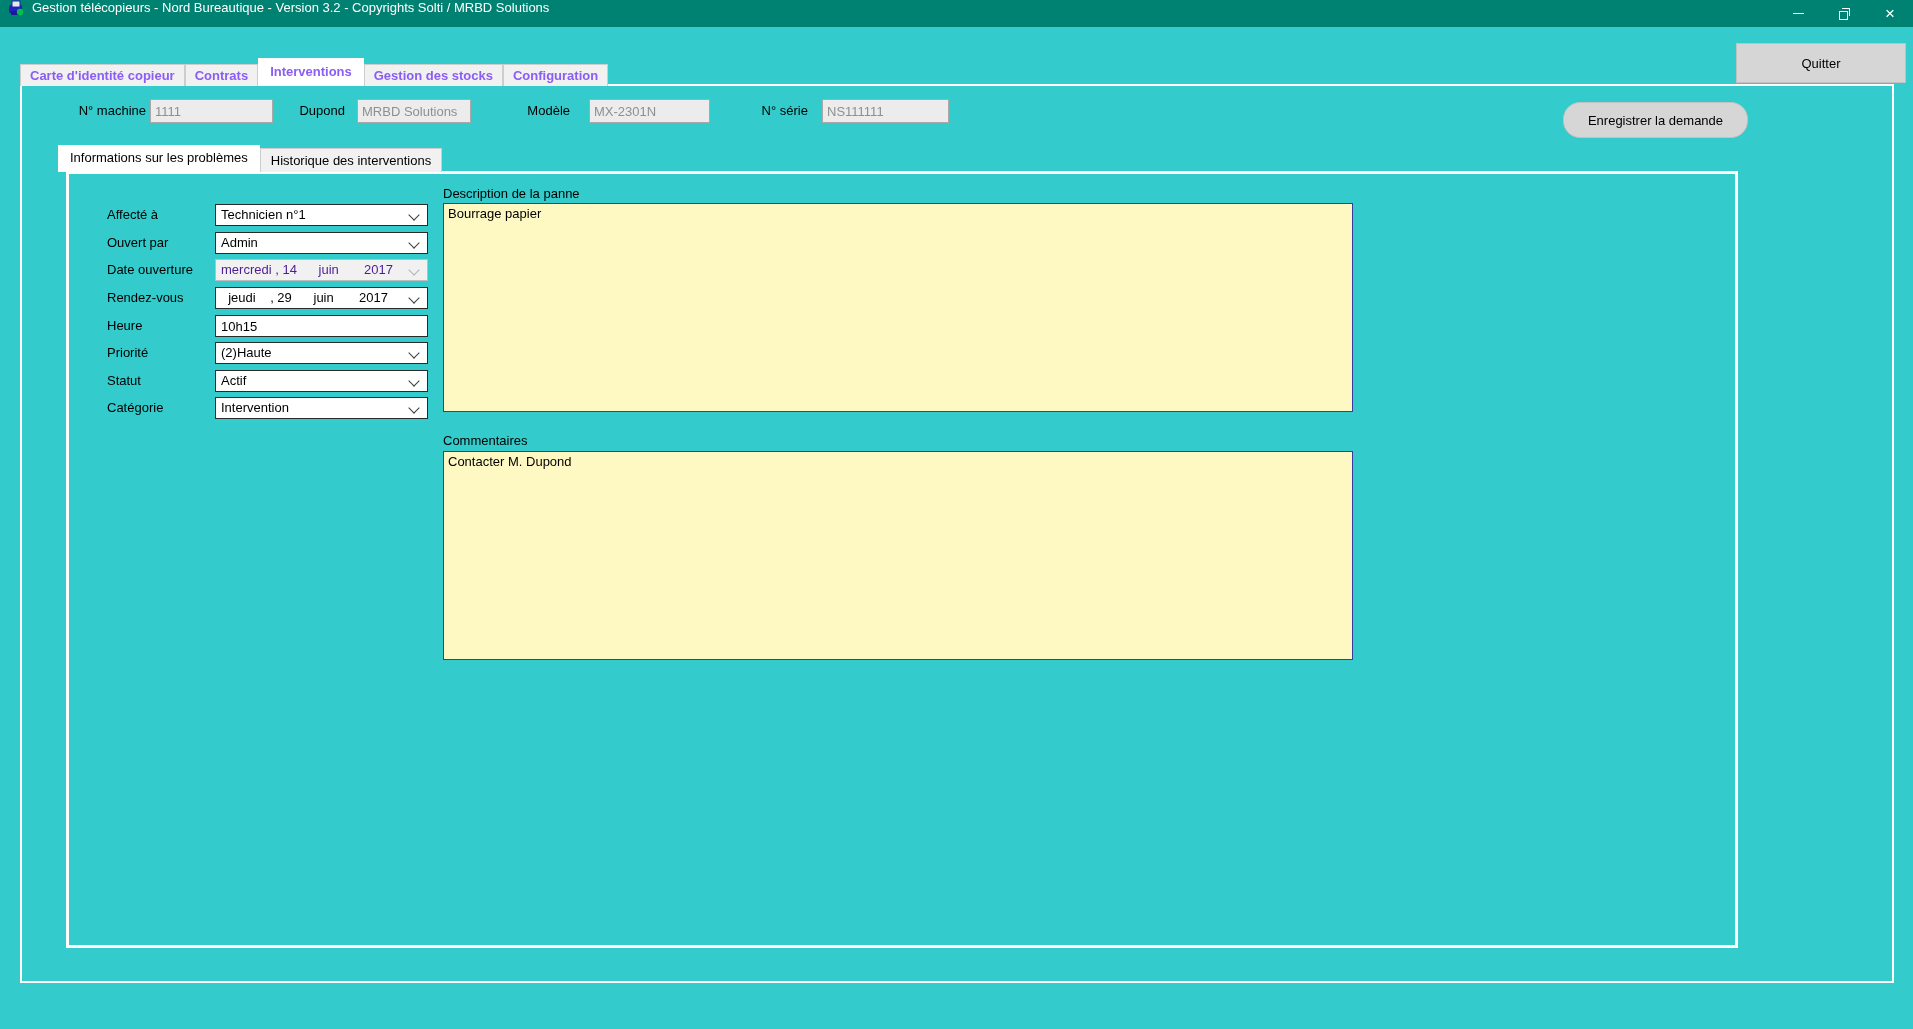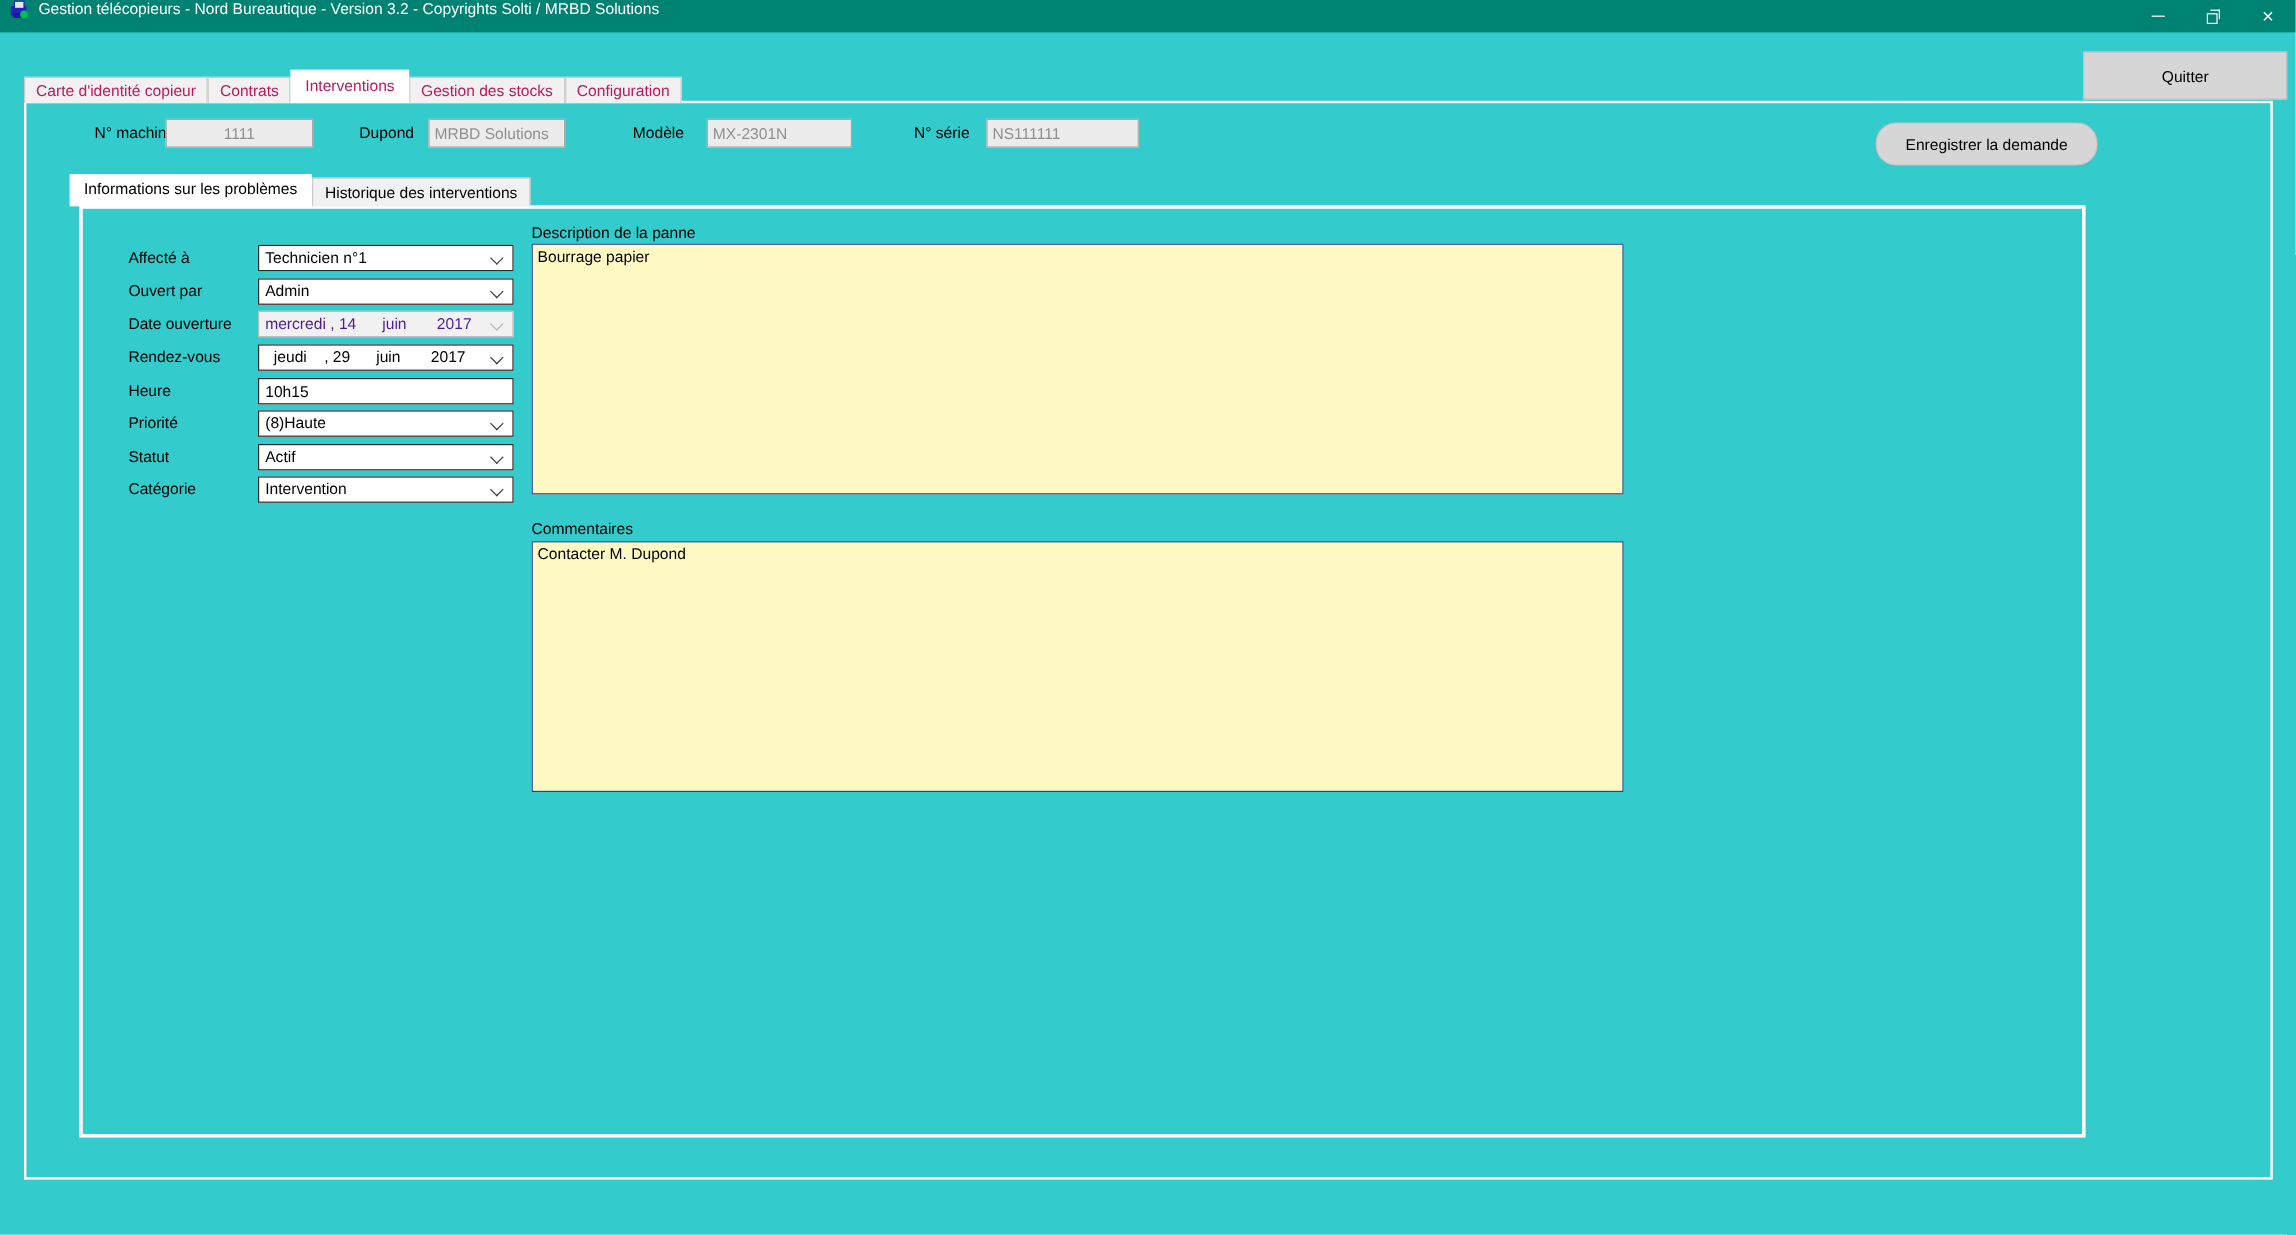--- a/index.html
+++ b/index.html
@@ -17,21 +17,21 @@
   .restore-glyph .back{position:absolute;left:3px;top:0;width:7px;height:7px;border:1px solid #fff;border-left:none;border-bottom:none;}
   .restore-glyph .front{position:absolute;left:0;top:3px;width:7px;height:7px;border:1px solid #fff;background:#008272;}
   .close-glyph{color:#ffffff;font-size:17px;line-height:17px;}
 
   
   .btn{background:#d6d6d6;border:1px solid #c2c2c2;color:#000;font-size:13px;font-family:"Liberation Sans",sans-serif;display:flex;align-items:center;justify-content:center;box-sizing:border-box;}
   #quit-btn{position:absolute;left:1736px;top:43px;width:170px;height:40px;}
 
   
   .tabstrip{position:absolute;left:20px;top:58px;height:28px;display:flex;align-items:flex-end;z-index:3;}
-  .tab{height:22px;line-height:22px;padding:0 9px;background:#f1f1f1;border:1px solid #cdcdcd;border-bottom:none;font-size:13px;color:#be185d;white-space:nowrap;box-sizing:border-box;}
+  .tab{height:22px;line-height:22px;padding:0 9px;background:#f1f1f1;border:1px solid #cdcdcd;border-bottom:none;font-size:13px;color:#8b5cf6;white-space:nowrap;box-sizing:border-box;font-weight:bold;}
   .tab.active{height:28px;line-height:27px;background:#ffffff;border:none;padding:0 12px;position:relative;z-index:4;}
 
   
   .outer-page{position:absolute;left:20px;top:84px;width:1874px;height:899px;border:2px solid #ffffff;box-sizing:border-box;z-index:1;}
 
   
   .flabel{position:absolute;font-size:13px;color:#000000;text-align:right;white-space:nowrap;}
   .mbox{position:absolute;height:24px;box-sizing:border-box;background:#ececec;border:1px solid #a9a9a9;color:#8f8f8f;font-size:13px;font-family:"Liberation Sans",sans-serif;padding:0 4px;}
   #save-btn{position:absolute;left:1563px;top:102px;width:185px;height:36px;font-size:13px;border-radius:17px;}
 
@@ -94,21 +94,21 @@
     <div class="tab">Carte d'identité copieur</div>
     <div class="tab">Contrats</div>
     <div class="tab active">Interventions</div>
     <div class="tab">Gestion des stocks</div>
     <div class="tab">Configuration</div>
   </div>
 
   <div class="outer-page"></div>
 
   <span class="flabel" style="left:58px;top:103px;width:88px;">N° machine</span>
-  <input class="mbox" style="left: 138px; top: 99px; width: 123px; text-align: center;" readonly="" value="1111">
+  <input class="mbox" style="left: 150px; top: 99px; width: 123px;" readonly="" value="1111">
   <span class="flabel" style="left:285px;top:103px;width:60px;">Dupond</span>
   <input class="mbox" style="left: 357px; top: 99px; width: 114px;" readonly="" value="MRBD Solutions">
   <span class="flabel" style="left:512px;top:103px;width:58px;">Modèle</span>
   <input class="mbox" style="left: 589px; top: 99px; width: 121px;" readonly="" value="MX-2301N">
   <span class="flabel" style="left:745px;top:103px;width:63px;">N° série</span>
   <input class="mbox" style="left: 822px; top: 99px; width: 127px;" readonly="" value="NS111111">
 
   <div class="btn" id="save-btn">Enregistrer la demande</div>
 
   <div class="subtabstrip">
@@ -127,21 +127,21 @@
   <span class="rowlabel l2">Date ouverture</span>
   <div class="ctl r2 disabled"><span class="val">mercredi , 14      juin       2017</span><span class="chev"></span></div>
 
   <span class="rowlabel l3">Rendez-vous</span>
   <div class="ctl r3"><span class="val">  jeudi    , 29      juin       2017</span><span class="chev"></span></div>
 
   <span class="rowlabel l4">Heure</span>
   <input class="ctl r4" value="10h15" style="">
 
   <span class="rowlabel l5">Priorité</span>
-  <div class="ctl r5"><span class="val">(8)Haute</span><span class="chev"></span></div>
+  <div class="ctl r5"><span class="val">(2)Haute</span><span class="chev"></span></div>
 
   <span class="rowlabel l6">Statut</span>
   <div class="ctl r6"><span class="val">Actif</span><span class="chev"></span></div>
 
   <span class="rowlabel l7">Catégorie</span>
   <div class="ctl r7"><span class="val">Intervention</span><span class="chev"></span></div>
 
   <span class="arealabel" style="top:186px;">Description de la panne</span>
   <textarea class="bigarea" style="top: 203px;" spellcheck="false">Bourrage papier</textarea>
 

